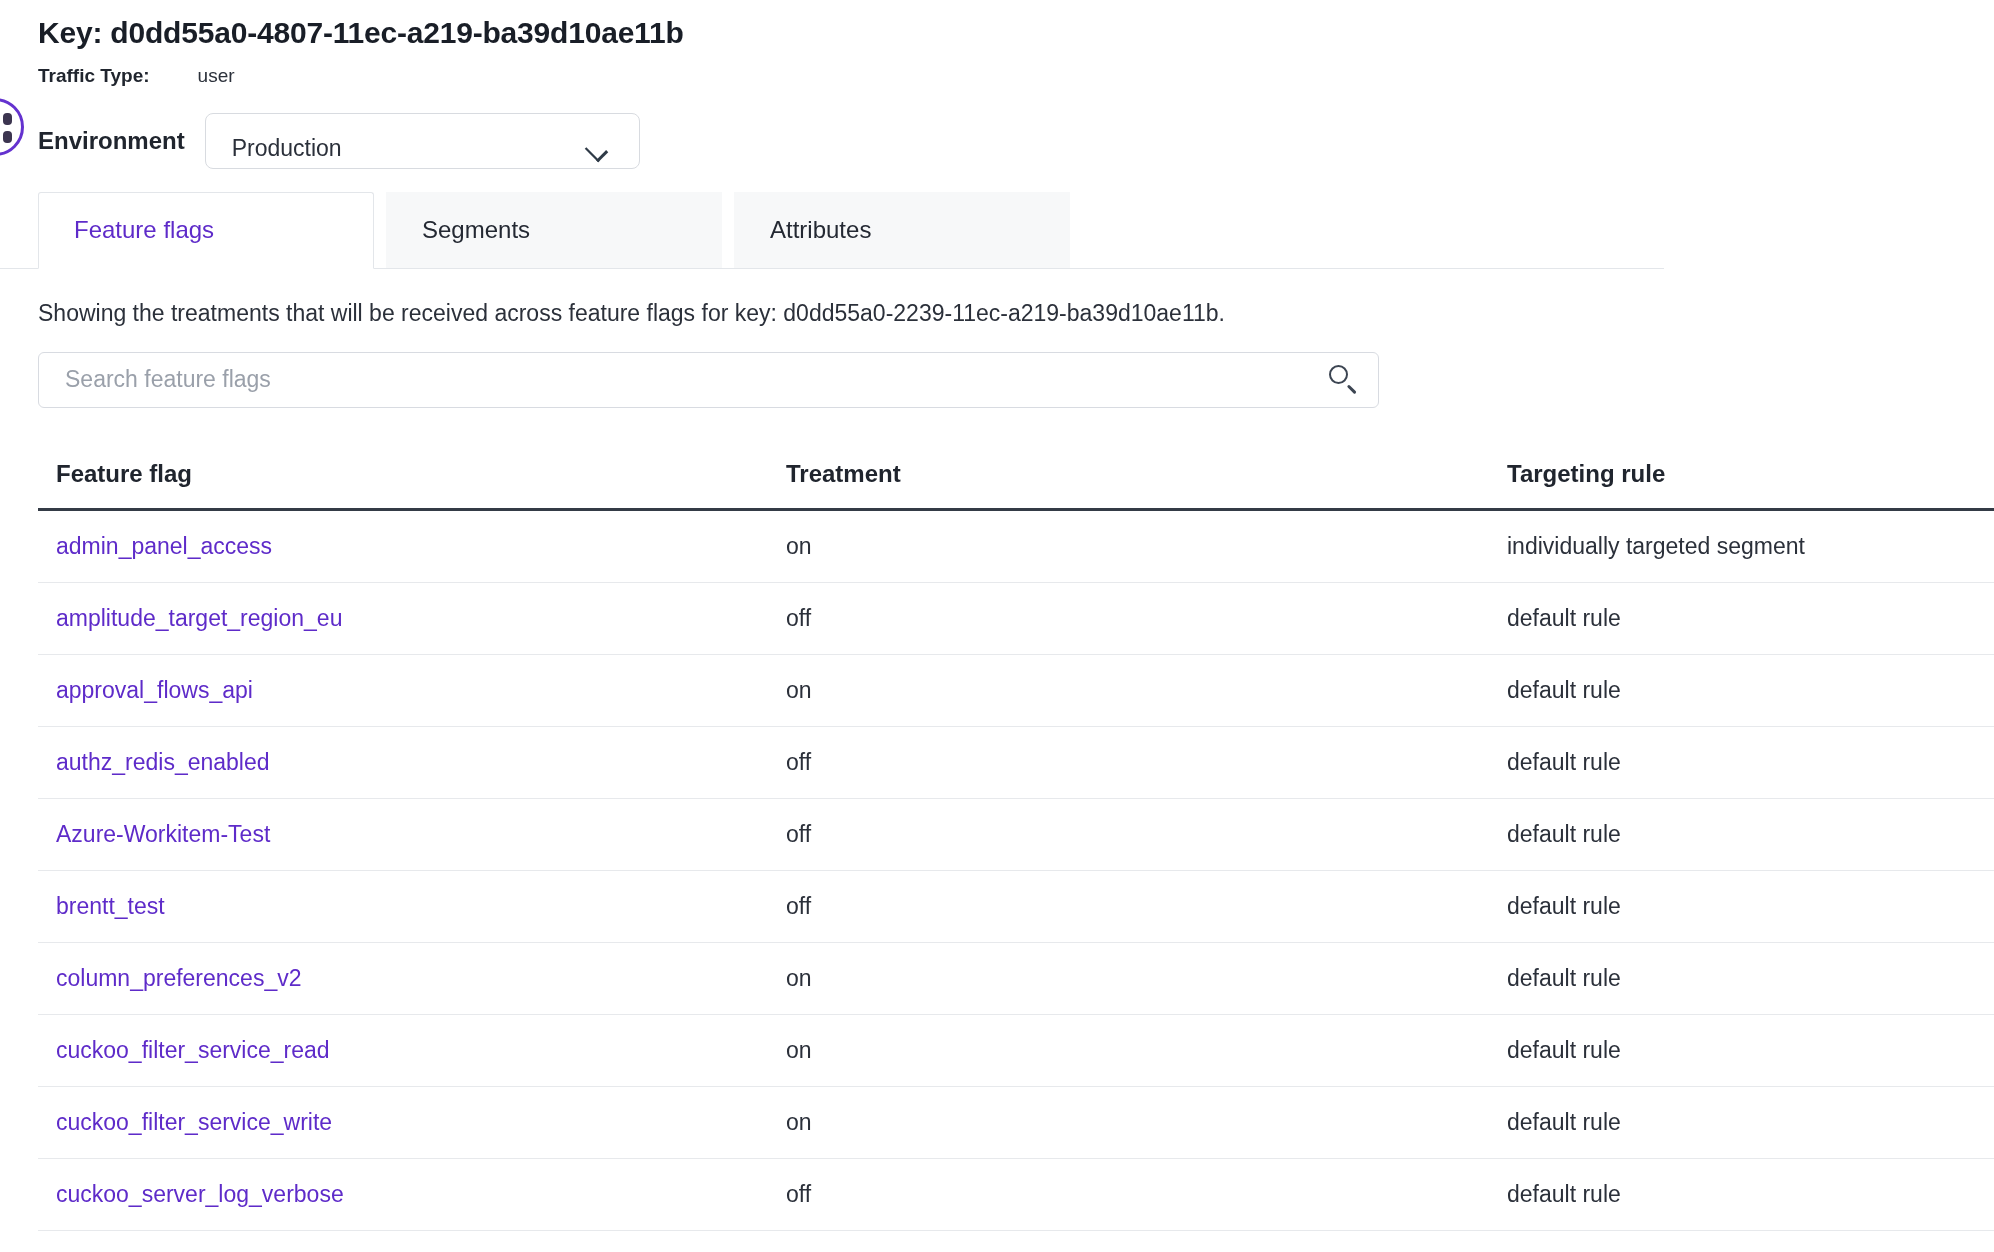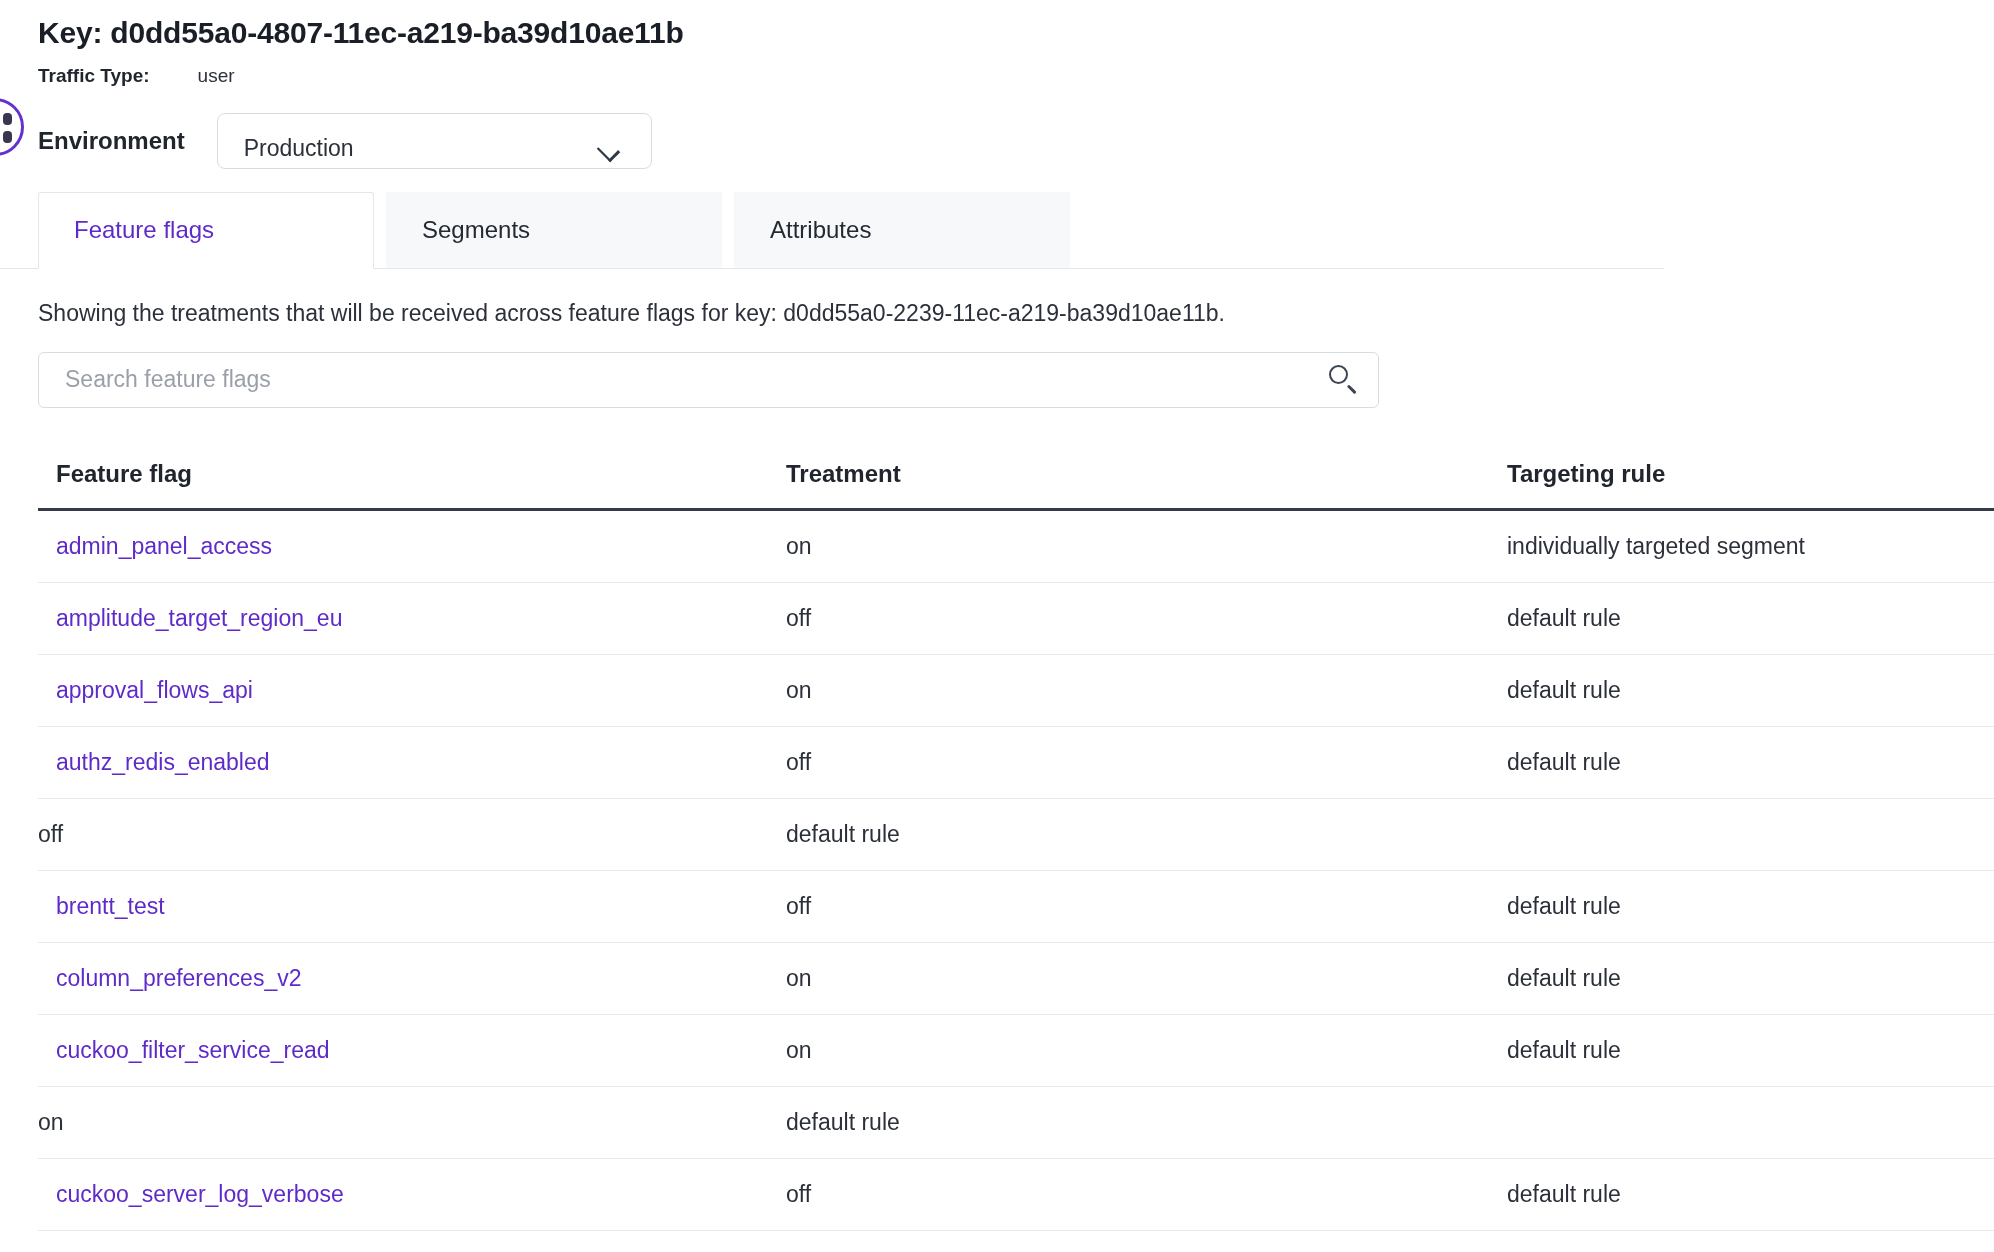--- a/index.html
+++ b/index.html
@@ -18,21 +18,21 @@
     font-size: 30px; font-weight: 700; color: #191e27;
     letter-spacing: -0.2px; line-height: 1.25;
   }
   .traffic-row { margin-top: 13px; font-size: 19px; display: flex; align-items: baseline; gap: 20px; }
   .traffic-label { font-weight: 700; color: #20252e; }
   .traffic-value { margin-left: 28px; font-weight: 400; color: #2b303a; }
 
   .env-row { margin-top: 26px; display: flex; align-items: center; }
   .env-label { font-size: 24px; font-weight: 700; color: #20252e; }
   .env-select {
-    margin-left: 32px; width: 435px; height: 56px;
+    margin-left: 20px; width: 435px; height: 56px;
     border: 1px solid #d8dbe0; border-radius: 8px; background: #fff;
     display: flex; align-items: center; justify-content: space-between;
     padding: 16px 28px 0 26px; cursor: pointer;
   }
   .env-select-value { font-size: 23px; color: #2b303a; }
   .chevron {
     width: 26px; height: 26px; flex: 0 0 auto; position: relative;
   }
   .chevron::before {
     content: ""; position: absolute; left: 2px; top: 5px;
@@ -204,20 +204,23 @@
 
   <div class="trow">
     <div class="cell c1">
       <a class="flag-link">authz_redis_enabled</a>
     </div>
     <div class="cell c2">off</div>
     <div class="cell c3">default rule</div>
   </div>
 
   <div class="trow">
+    <div class="cell c1">
+      <a class="flag-link">Azure-Workitem-Test</a>
+    </div>
     <div class="cell c2">off</div>
     <div class="cell c3">default rule</div>
   </div>
 
   <div class="trow">
     <div class="cell c1">
       <a class="flag-link">brentt_test</a>
     </div>
     <div class="cell c2">off</div>
     <div class="cell c3">default rule</div>
@@ -233,20 +236,23 @@
 
   <div class="trow">
     <div class="cell c1">
       <a class="flag-link">cuckoo_filter_service_read</a>
     </div>
     <div class="cell c2">on</div>
     <div class="cell c3">default rule</div>
   </div>
 
   <div class="trow">
+    <div class="cell c1">
+      <a class="flag-link">cuckoo_filter_service_write</a>
+    </div>
     <div class="cell c2">on</div>
     <div class="cell c3">default rule</div>
   </div>
 
   <div class="trow">
     <div class="cell c1">
       <a class="flag-link">cuckoo_server_log_verbose</a>
     </div>
     <div class="cell c2">off</div>
     <div class="cell c3">default rule</div>

